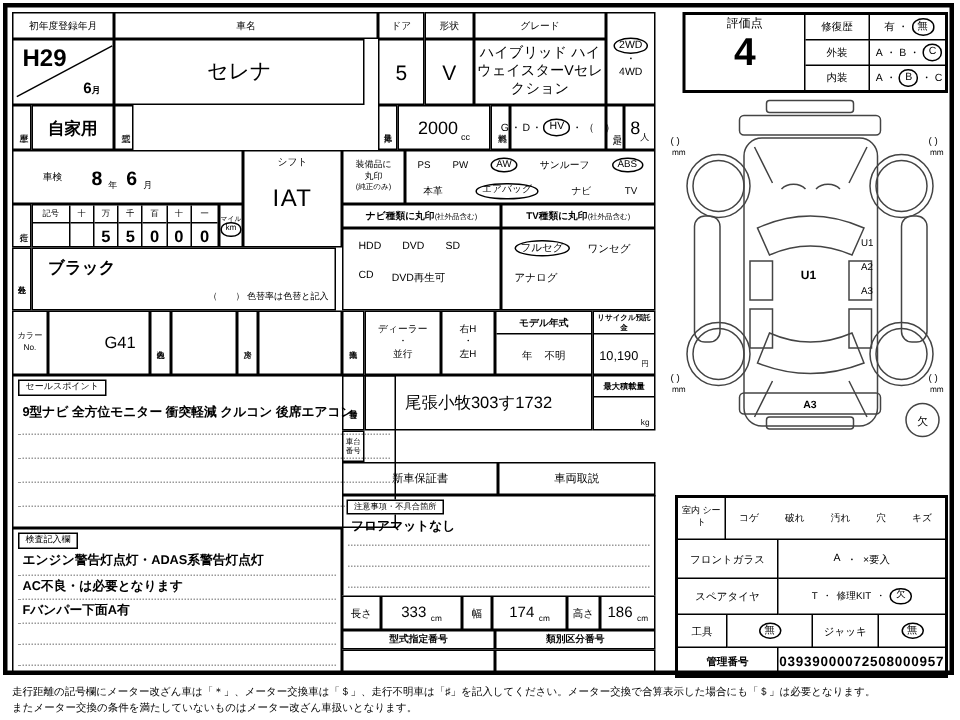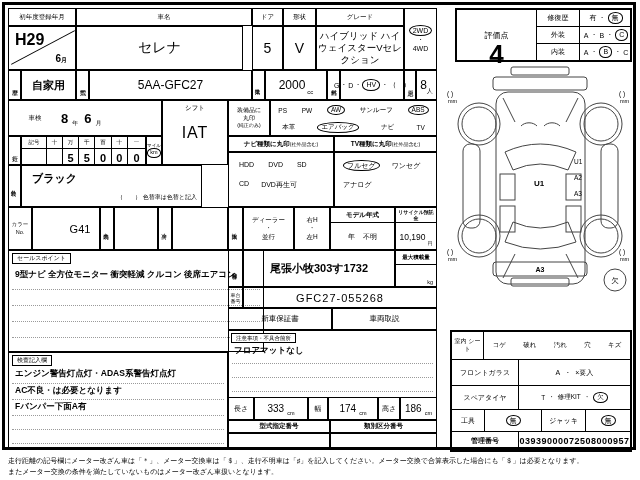--- a/index.html
+++ b/index.html
@@ -64,23 +64,20 @@
 
   <div class="abs b vtext hdr" style="left:8px;top:70px;width:13px;height:30px;font-size:6px;">
       <span>車歴</span>
     </div>
   <div class="abs b ctr" style="left:21px;top:70px;width:55px;height:30px;font-size:11px;font-weight:bold;">
       <span>自家用</span>
     </div>
   <div class="abs b vtext hdr" style="left:76px;top:70px;width:13px;height:30px;font-size:6px;">
       <span>型式</span>
     </div>
-  <div class="abs b ctr" style="left:89px;top:70px;width:163px;height:30px;font-size:12px;">
-      <span>5AA-GFC27</span>
-    </div>
   <div class="abs b vtext" style="left:252px;top:70px;width:13px;height:30px;font-size:5.5px;">
       <span>排気量</span>
     </div>
   <div class="abs b ctr" style="left:265px;top:70px;width:62px;height:30px;font-size:12px;">
       <span>2000</span>
       <span style="font-size:6px;align-self:flex-end;margin:0 0 4px 2px;">cc</span>
     </div>
   <div class="abs b vtext hdr" style="left:327px;top:70px;width:13px;height:30px;font-size:6px;">
       <span>燃料</span>
     </div>
@@ -193,21 +190,21 @@
     <div style="display:flex;gap:12px;align-items:center;">
         <span class="circ">フルセグ</span>
         <span>ワンセグ</span>
       </div>
     <div style="margin-top:9px;"><span>アナログ</span></div>
   </div>
 
   <div class="abs b vtext" style="left:8px;top:165px;width:13px;height:42px;font-size:5.5px;">
       <span>外装色</span>
     </div>
-  <div class="abs b" style="left:21px;top:165px;width:181px;height:42px;">
+  <div class="abs b" style="left:21px;top:165px;width:203px;height:42px;">
     <span class="abs" style="left:10px;top:5px;font-size:11px;font-weight:bold;">ブラック</span>
     <span class="abs" style="right:4px;bottom:4px;font-size:6px;"><span>（　　）</span> <span>色替率は色替と記入</span></span>
   </div>
 
   <div class="abs b colc" style="left:8px;top:207px;width:24px;height:43px;font-size:5.5px;line-height:1.3;">
       <span>カラー</span>
       <span>No.</span>
     </div>
   <div class="abs b ctr" style="left:32px;top:207px;width:68px;height:43px;font-size:11px;padding-left:28px;">
       <span>G41</span>
@@ -253,34 +250,31 @@
     <div class="abs" style="left:6px;top:18px;right:4px;font-size:8.5px;font-weight:bold;">9型ナビ 全方位モニター 衝突軽減 クルコン 後席エアコン</div>
     <div class="dotline" style="top:38px;"></div>
       <div class="dotline" style="top:54px;"></div>
     <div class="dotline" style="top:70px;"></div>
       <div class="dotline" style="top:86px;"></div>
   </div>
 
   <div class="abs b vtext" style="left:228px;top:250px;width:15px;height:37px;font-size:5.5px;">
       <span>登録番号</span>
     </div>
-  <div class="abs b ctr" style="left:243px;top:250px;width:152px;height:37px;font-size:11px;font-weight:bold;">
+  <div class="abs b ctr" style="left:243px;top:250px;width:152px;height:37px;font-size:11px;font-weight:normal;">
       <span>尾張小牧303す1732</span>
     </div>
   <div class="abs b" style="left:395px;top:250px;width:42px;height:37px;">
     <div class="ctr" style="height:13px;border-bottom:1px solid #000;font-size:5.5px;font-weight:bold;">最大積載量</div>
     <div style="position:relative;height:22px;">
         <span class="abs" style="right:3px;bottom:2px;font-size:5.5px;">kg</span>
       </div>
   </div>
   <div class="abs b ctr" style="left:228px;top:287px;width:15px;height:21px;font-size:5px;line-height:1.2;padding:0 1px;">
       <span>車台番号</span>
-    </div>
-  <div class="abs b ctr" style="left:243px;top:287px;width:194px;height:21px;font-size:11px;letter-spacing:1px;">
-      <span>GFC27-055268</span>
     </div>
   <div class="abs b ctr" style="left:228px;top:308px;width:104px;height:22px;font-size:7.5px;">
       <span>新車保証書</span>
     </div>
   <div class="abs b" style="left:228px;top:330px;width:209px;height:67px;border-bottom:none;">
     <div class="tab" style="left:2px;top:2px;font-size:5.5px;">注意事項・不具合箇所</div>
     <div class="abs" style="left:5px;top:14px;font-size:8.5px;font-weight:bold;">フロアマットなし</div>
     <div class="dotline" style="top:32px;"></div>
       <div class="dotline" style="top:46px;"></div>
       <div class="dotline" style="top:60px;"></div>
@@ -326,21 +320,21 @@
       <span>型式指定番号</span>
     </div>
   <div class="abs b ctr" style="left:330px;top:420px;width:107px;height:13px;font-size:6.5px;font-weight:bold;">
       <span>類別区分番号</span>
     </div>
   <div class="abs b" style="left:228px;top:433px;width:102px;height:16px;"></div>
   <div class="abs b" style="left:330px;top:433px;width:107px;height:16px;"></div>
 
   <div class="abs b2" style="left:455px;top:8px;width:177px;height:54px;">
     <div class="abs" style="left:0;top:0;width:80px;height:50px;border-right:1px solid #000;text-align:center;">
-      <div style="font-size:8px;margin-top:20px;">評価点</div>
+      <div style="font-size:8px;margin-top:0;">評価点</div>
       <div style="font-size:26px;font-weight:bold;line-height:1;">4</div>
     </div>
     <div class="abs ctr" style="left:80px;top:0;width:43px;height:17px;border-right:1px solid #000;border-bottom:1px solid #000;font-size:7px;">修復歴</div>
     <div class="abs ctr" style="left:123px;top:0;width:52px;height:17px;border-bottom:1px solid #000;font-size:7px;gap:2px;">
       <span>有</span>
         <span>・</span>
         <span class="circ">無</span>
     </div>
     <div class="abs ctr" style="left:80px;top:17px;width:43px;height:17px;border-right:1px solid #000;border-bottom:1px solid #000;font-size:7px;">外装</div>
     <div class="abs ctr" style="left:123px;top:17px;width:52px;height:17px;border-bottom:1px solid #000;font-size:7px;gap:2px;">

